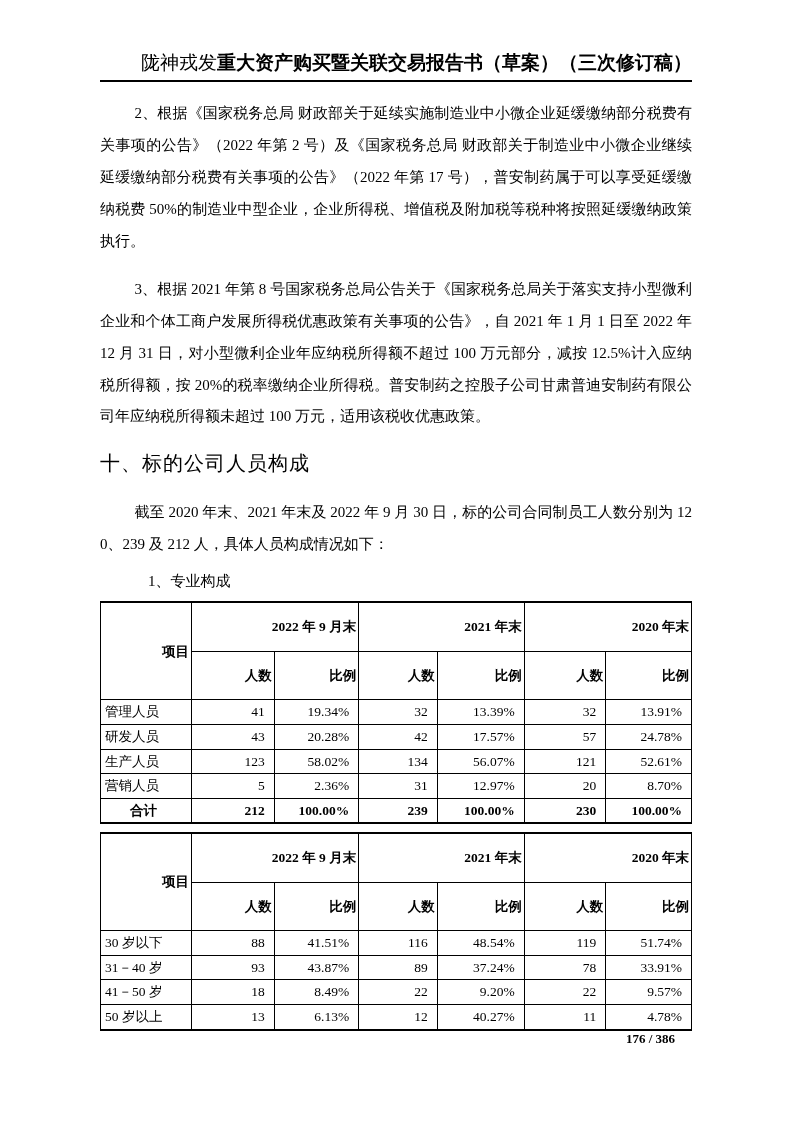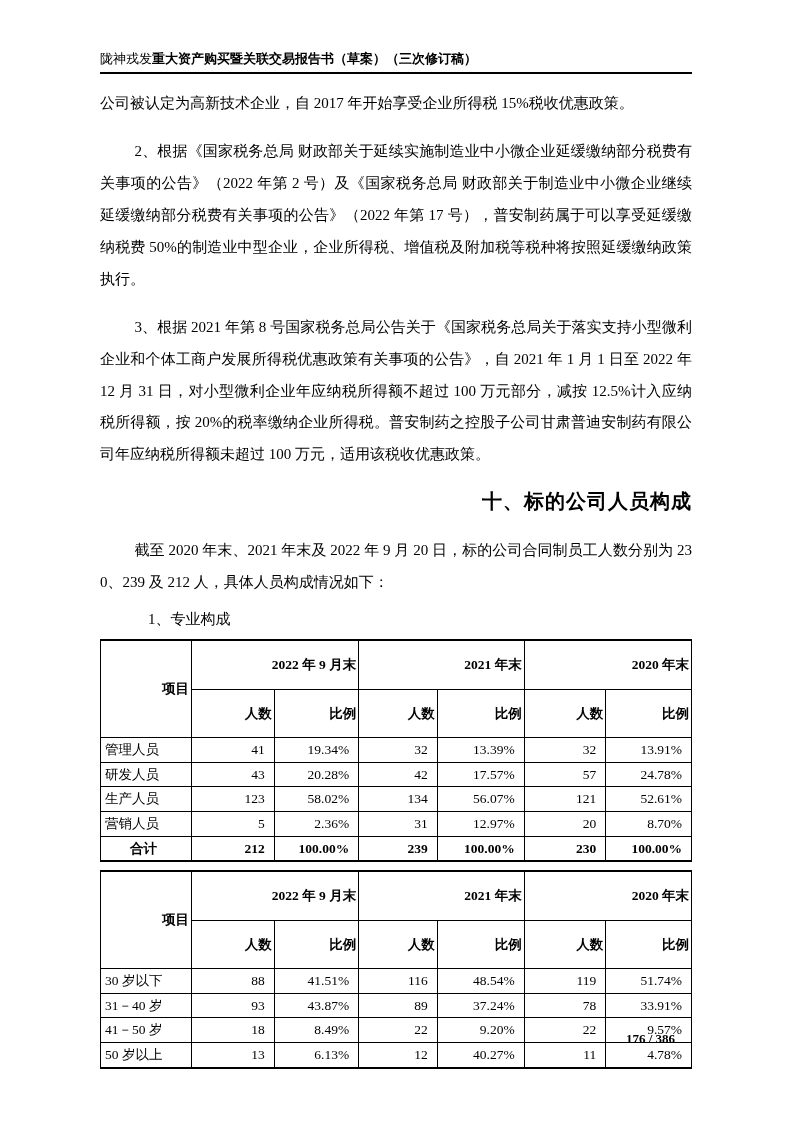--- a/index.html
+++ b/index.html
@@ -5,36 +5,36 @@
   html,body { margin:0; padding:0; background:#888; }
   .page {
     position:relative; width:793px; height:1122px; margin:0 auto;
     background:#ffffff; color:#000;
     font-family:"Liberation Serif","DejaVu Serif",serif;
     overflow:hidden;
   }
   .content { position:absolute; left:100px; top:50px; width:592px; }
 
   .doc-header {
-    display:flex; justify-content:flex-start; align-items:flex-end;
-    font-size:13px; padding-bottom:4px; border-bottom:2px solid #000;
+    display:flex; justify-content:flex-end; align-items:flex-end;
+    font-size:19px; padding-bottom:4px; border-bottom:2px solid #000;
   }
   .doc-header .hdr-right { font-weight:bold; }
 
   p.body {
     font-size:15px; line-height:2.13; text-align:justify;
     margin:16px 0; word-break:break-all;
   }
   p.first { margin:14px 0 16px; }
   .indent { text-indent:2.3em; }
 
   h2.section-heading {
     font-family:"Liberation Sans","DejaVu Sans",sans-serif;
-    font-size:20px; font-weight:700; line-height:1.4;
-    margin:6px 0 20px; letter-spacing:1px;text-align:right;
+    font-size:20px; font-weight:400; line-height:1.4;
+    margin:6px 0 20px; letter-spacing:1px;
   }
   p.intro { margin:20px 0 8px; }
   p.subhead { font-size:15px; line-height:1.6; margin:13px 0 8px; text-indent:3.2em; text-align:left; }
   p.subhead-first { margin-top:8px; }
 
   table.dtable {
     width:100%; border-collapse:collapse; table-layout:fixed;
     border-top:2.5px solid #000; border-bottom:2.5px solid #000;
     font-size:13.5px; margin:8px 0 0 0;
   }
@@ -54,27 +54,26 @@
 <body>
 
 <div class="page">
   <div class="content">
 
     <div class="doc-header">
       <span class="hdr-left">陇神戎发</span>
       <span class="hdr-right">重大资产购买暨关联交易报告书（草案）（三次修订稿）</span>
     </div>
 
-    <p class="body first">公司被认定为高新技术企业，自 2017 年开始享受企业所得税 15%税收优惠政策。</p>
     <p class="body indent">2、根据《国家税务总局 财政部关于延续实施制造业中小微企业延缓缴纳部分税费有关事项的公告》（2022 年第 2 号）及《国家税务总局 财政部关于制造业中小微企业继续延缓缴纳部分税费有关事项的公告》（2022 年第 17 号），普安制药属于可以享受延缓缴纳税费 50%的制造业中型企业，企业所得税、增值税及附加税等税种将按照延缓缴纳政策执行。</p>
     <p class="body indent">3、根据 2021 年第 8 号国家税务总局公告关于《国家税务总局关于落实支持小型微利企业和个体工商户发展所得税优惠政策有关事项的公告》，自 2021 年 1 月 1 日至 2022 年 12 月 31 日，对小型微利企业年应纳税所得额不超过 100 万元部分，减按 12.5%计入应纳税所得额，按 20%的税率缴纳企业所得税。普安制药之控股子公司甘肃普迪安制药有限公司年应纳税所得额未超过 100 万元，适用该税收优惠政策。</p>
 
     <h2 class="section-heading">十、标的公司人员构成</h2>
 
-    <p class="body indent intro">截至 2020 年末、2021 年末及 2022 年 9 月 20 日，标的公司合同制员工人数分别为 230、239 及 212 人，具体人员构成情况如下：</p>
+    <p class="body indent intro">截至 2020 年末、2021 年末及 2022 年 9 月 30 日，标的公司合同制员工人数分别为 120、239 及 212 人，具体人员构成情况如下：</p>
 
     <p class="subhead subhead-first">1、专业构成</p>
 
     <table class="dtable">
       <colgroup>
         <col style="width:15.4%">
           <col style="width:14.0%">
           <col style="width:14.3%">
         <col style="width:13.3%">
           <col style="width:14.7%">

